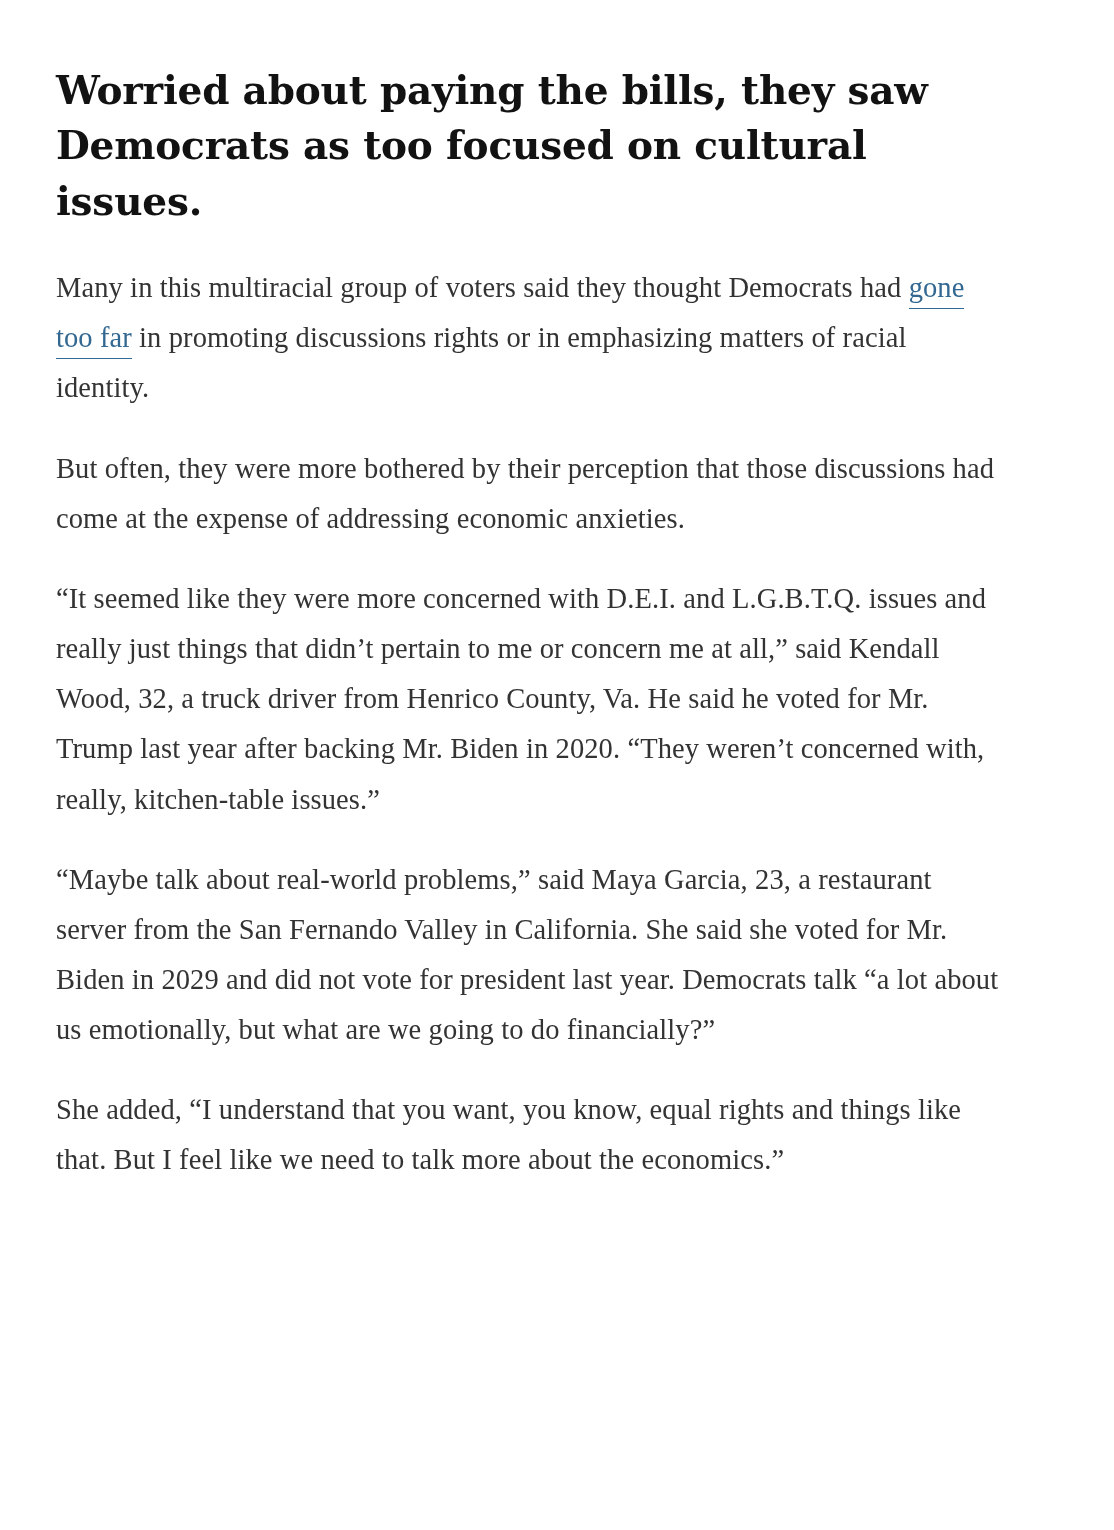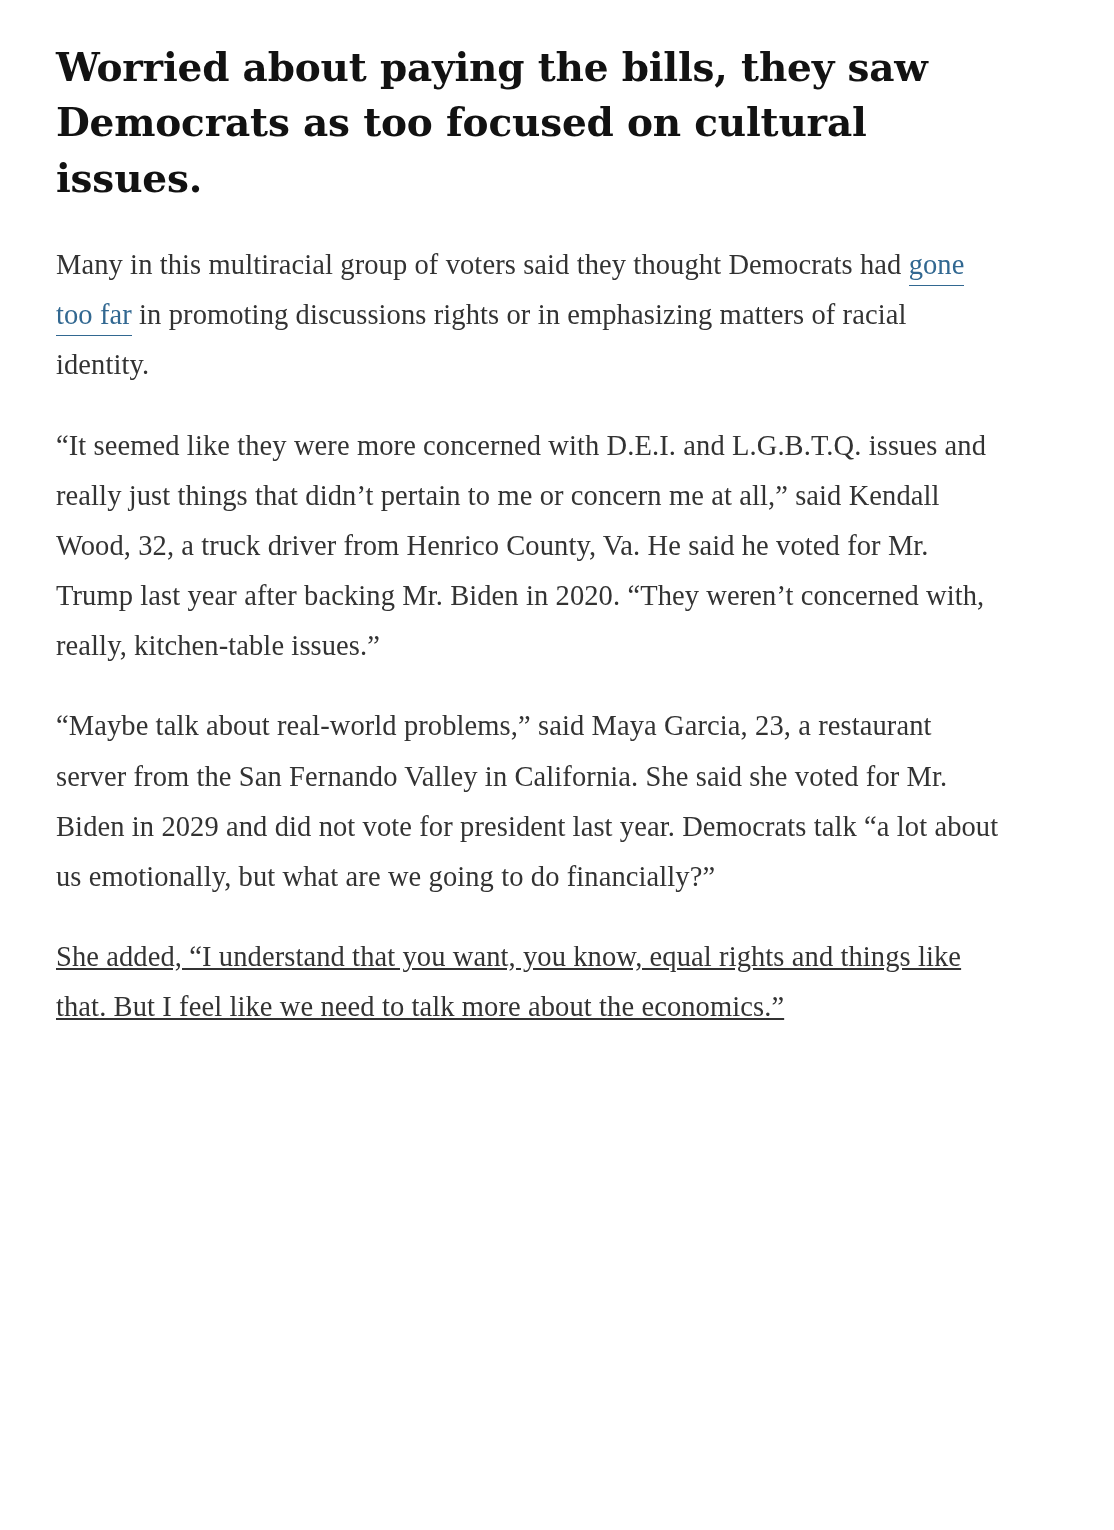--- a/index.html
+++ b/index.html
@@ -11,20 +11,21 @@
     width: 1114px;
     min-height: 1530px;
     font-family: "Liberation Serif", "DejaVu Serif", serif;
     color: #121212;
     -webkit-font-smoothing: antialiased;
   }
   .article {
     box-sizing: border-box;
     width: 1062px;
     padding: 40px 60px 20px 56px;
+    margin-top: 23px;
   }
   .headline {
     font-family: "DejaVu Serif", "Liberation Serif", serif;
     font-weight: 700;
     font-size: 39px;
     line-height: 1.42;
     letter-spacing: -0.2px;
     color: #121212;
     margin: 0 0 34px 0;
     max-width: 1010px;
@@ -33,37 +34,37 @@
     font-family: "Liberation Serif", "DejaVu Serif", serif;
     font-size: 28.5px;
     line-height: 1.76;
     color: #333333;
     margin: 0 0 30px 0;
     max-width: 1000px;
     letter-spacing: 0.1px;
   }
   .para:last-child {
     margin-bottom: 0;
-    text-decoration: underline;
   }
   a.inline-link {
     color: #326891;
     text-decoration: none;
     border-bottom: 1px solid #326891;
     padding-bottom: 5px;
     text-align: center;
   }
 </style>
 </head>
 <body>
 
 <div class="article">
 
   <h1 class="headline">Worried about paying the bills, they saw Democrats as too focused on cultural issues.</h1>
 
   <div id="paragraphs">
       <p class="para"><span>Many in this multiracial group of voters said they thought Democrats had </span><a class="inline-link" href="#">gone too far</a><span> in promoting discussions rights or in emphasizing matters of racial identity.</span></p>
+      <p class="para"><span>But often, they were more bothered by their perception that those discussions had come at the expense of addressing economic anxieties.</span></p>
       <p class="para"><span>“It seemed like they were more concerned with D.E.I. and L.G.B.T.Q. issues and really just things that didn’t pertain to me or concern me at all,” said Kendall Wood, 32, a truck driver from Henrico County, Va. He said he voted for Mr. Trump last year after backing Mr. Biden in 2020. “They weren’t concerned with, really, kitchen-table issues.”</span></p>
       <p class="para"><span>“Maybe talk about real-world problems,” said Maya Garcia, 23, a restaurant server from the San Fernando Valley in California. She said she voted for Mr. Biden in 2029 and did not vote for president last year. Democrats talk “a lot about us emotionally, but what are we going to do financially?”</span></p>
       <p class="para"><span>She added, “I understand that you want, you know, equal rights and things like that. But I feel like we need to talk more about the economics.”</span></p>
     </div>
 
 </div>
 
 </body></html>

